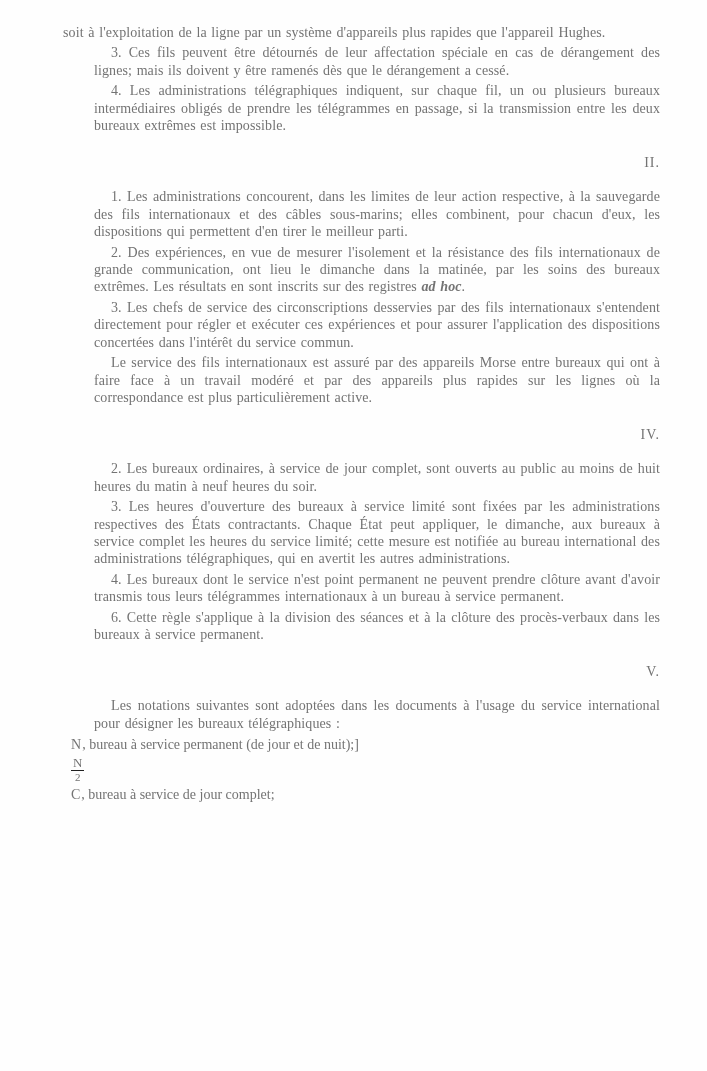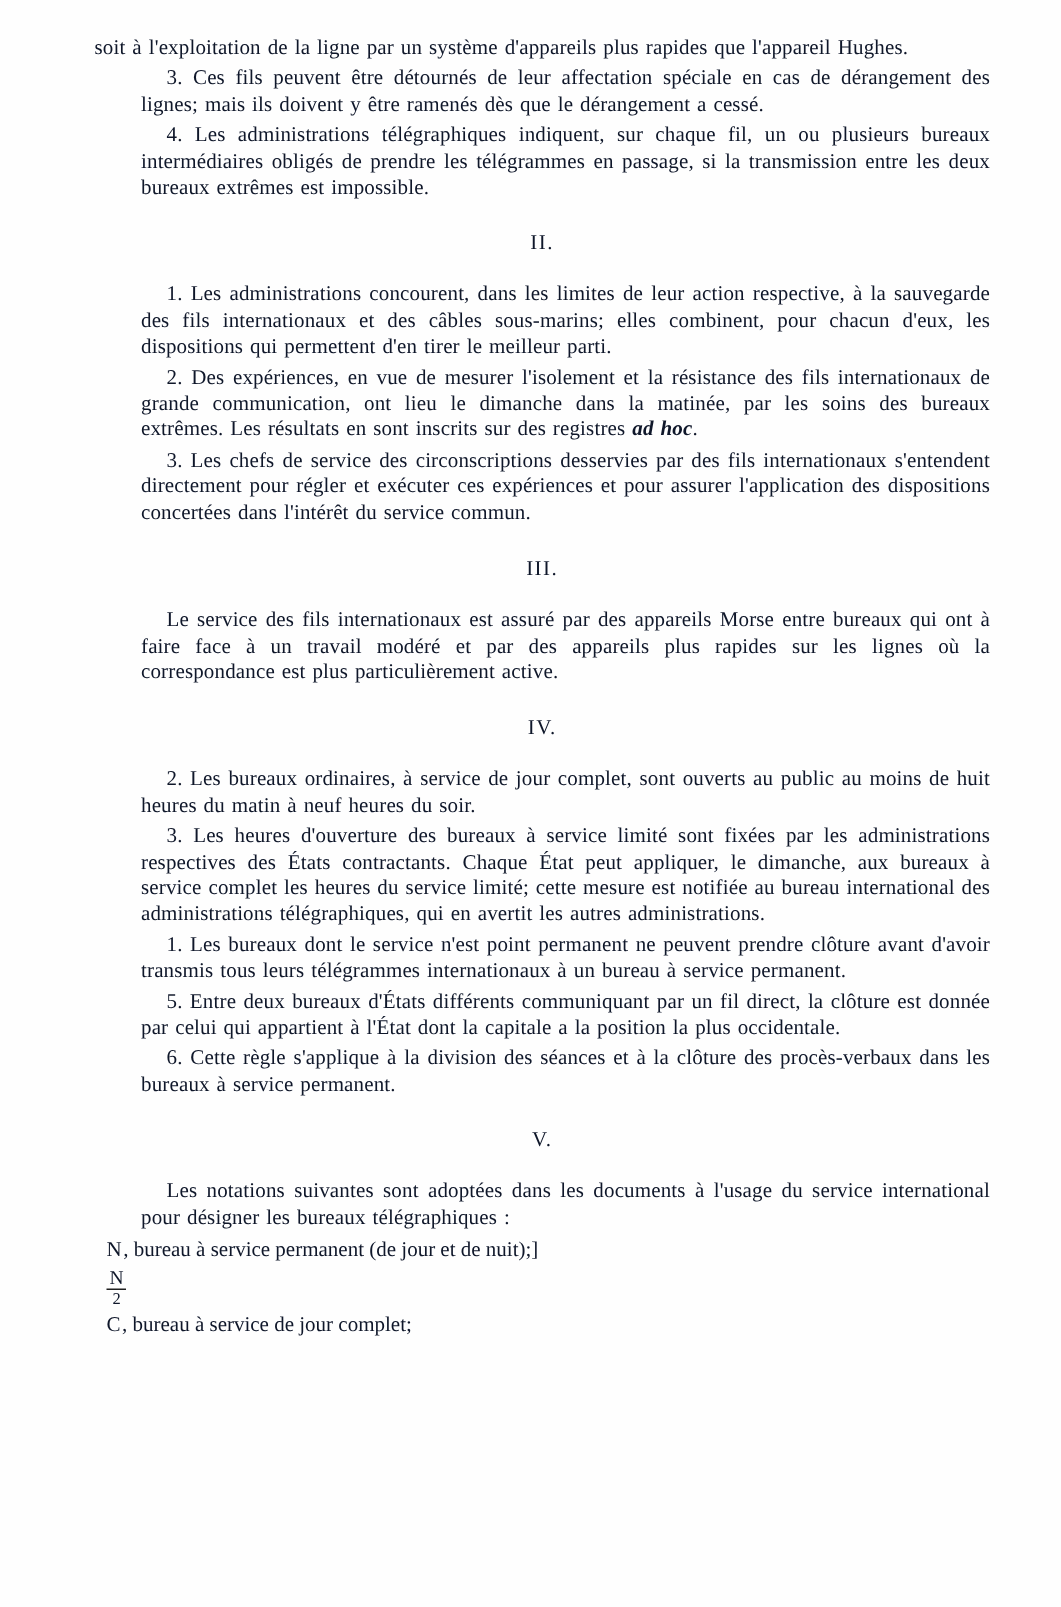--- a/index.html
+++ b/index.html
@@ -7,36 +7,36 @@
     padding: 0;
     background: #ffffff;
   }
   .page {
     position: relative;
     width: 707px;
     height: 1071px;
     background: #fefefe;
     overflow: hidden;
     font-family: "Liberation Serif", "DejaVu Serif", serif;
-    color: #0f172a;
+    color: #737373;
   }
   .content {
     padding: 24px 47px 0 63px; 
   }
   .para {
     margin: 0 0 3px 0;
     font-size: 14px;
     line-height: 17.4px;
     text-align: justify;
     letter-spacing: 0.1px;
     word-spacing: 1px;
   }
   .para.indent { text-indent: 17px; margin-left: 31px; }
   .section-heading {
-    text-align: center;
+    text-align: right;
     font-size: 14px;
     letter-spacing: 1px;
     margin: 21px 0 17px 0;
     font-weight: normal;
   }
   .notation {
     font-size: 14px;
     line-height: 19px;
     margin: 1px 0 1px 8px;
     text-align: left;
@@ -67,27 +67,25 @@
 
 <div class="page">
   <div class="content">
       <p class="para"><span>soit à l'exploitation de la ligne par un système d'appareils plus rapides que l'appareil Hughes.</span></p>
       <p class="para indent"><span>3. Ces fils peuvent être détournés de leur affectation spéciale en cas de dérangement des lignes; mais ils doivent y être ramenés dès que le dérangement a cessé.</span></p>
       <p class="para indent"><span>4. Les administrations télégraphiques indiquent, sur chaque fil, un ou plusieurs bureaux intermédiaires obligés de prendre les télégrammes en passage, si la transmission entre les deux bureaux extrêmes est impossible.</span></p>
       <div class="section-heading">II.</div>
       <p class="para indent"><span>1. Les administrations concourent, dans les limites de leur action respective, à la sauvegarde des fils internationaux et des câbles sous-marins; elles combinent, pour chacun d'eux, les dispositions qui permettent d'en tirer le meilleur parti.</span></p>
       <p class="para indent"><span>2. Des expériences, en vue de mesurer l'isolement et la résistance des fils internationaux de grande communication, ont lieu le dimanche dans la matinée, par les soins des bureaux extrêmes. Les résultats en sont inscrits sur des registres </span><i>ad hoc</i><span>.</span></p>
       <p class="para indent"><span>3. Les chefs de service des circonscriptions desservies par des fils internationaux s'entendent directement pour régler et exécuter ces expériences et pour assurer l'application des dispositions concertées dans l'intérêt du service commun.</span></p>
-      <div class="section-heading">III.</div>
       <p class="para indent"><span>Le service des fils internationaux est assuré par des appareils Morse entre bureaux qui ont à faire face à un travail modéré et par des appareils plus rapides sur les lignes où la correspondance est plus particulièrement active.</span></p>
       <div class="section-heading">IV.</div>
       <p class="para indent"><span>2. Les bureaux ordinaires, à service de jour complet, sont ouverts au public au moins de huit heures du matin à neuf heures du soir.</span></p>
       <p class="para indent"><span>3. Les heures d'ouverture des bureaux à service limité sont fixées par les administrations respectives des États contractants. Chaque État peut appliquer, le dimanche, aux bureaux à service complet les heures du service limité; cette mesure est notifiée au bureau international des administrations télégraphiques, qui en avertit les autres administrations.</span></p>
-      <p class="para indent"><span>1. Les bureaux dont le service n'est point permanent ne peuvent prendre clôture avant d'avoir transmis tous leurs télégrammes internationaux à un bureau à service permanent.</span></p>
-      <p class="para indent"><span>5. Entre deux bureaux d'États différents communiquant par un fil direct, la clôture est donnée par celui qui appartient à l'État dont la capitale a la position la plus occidentale.</span></p>
+      <p class="para indent"><span>4. Les bureaux dont le service n'est point permanent ne peuvent prendre clôture avant d'avoir transmis tous leurs télégrammes internationaux à un bureau à service permanent.</span></p>
       <p class="para indent"><span>6. Cette règle s'applique à la division des séances et à la clôture des procès-verbaux dans les bureaux à service permanent.</span></p>
       <div class="section-heading">V.</div>
       <p class="para indent"><span>Les notations suivantes sont adoptées dans les documents à l'usage du service international pour désigner les bureaux télégraphiques :</span></p>
       <div class="notation"><span class="sym">N</span><span>, bureau à service permanent (de jour et de nuit);]</span></div>
       <div class="notation"><span class="frac"><span class="top">N</span><span class="bot">2</span></span></div>
       <div class="notation"><span class="sym">C</span><span>, bureau à service de jour complet;</span></div>
     </div>
 </div>
 
 </body></html>

